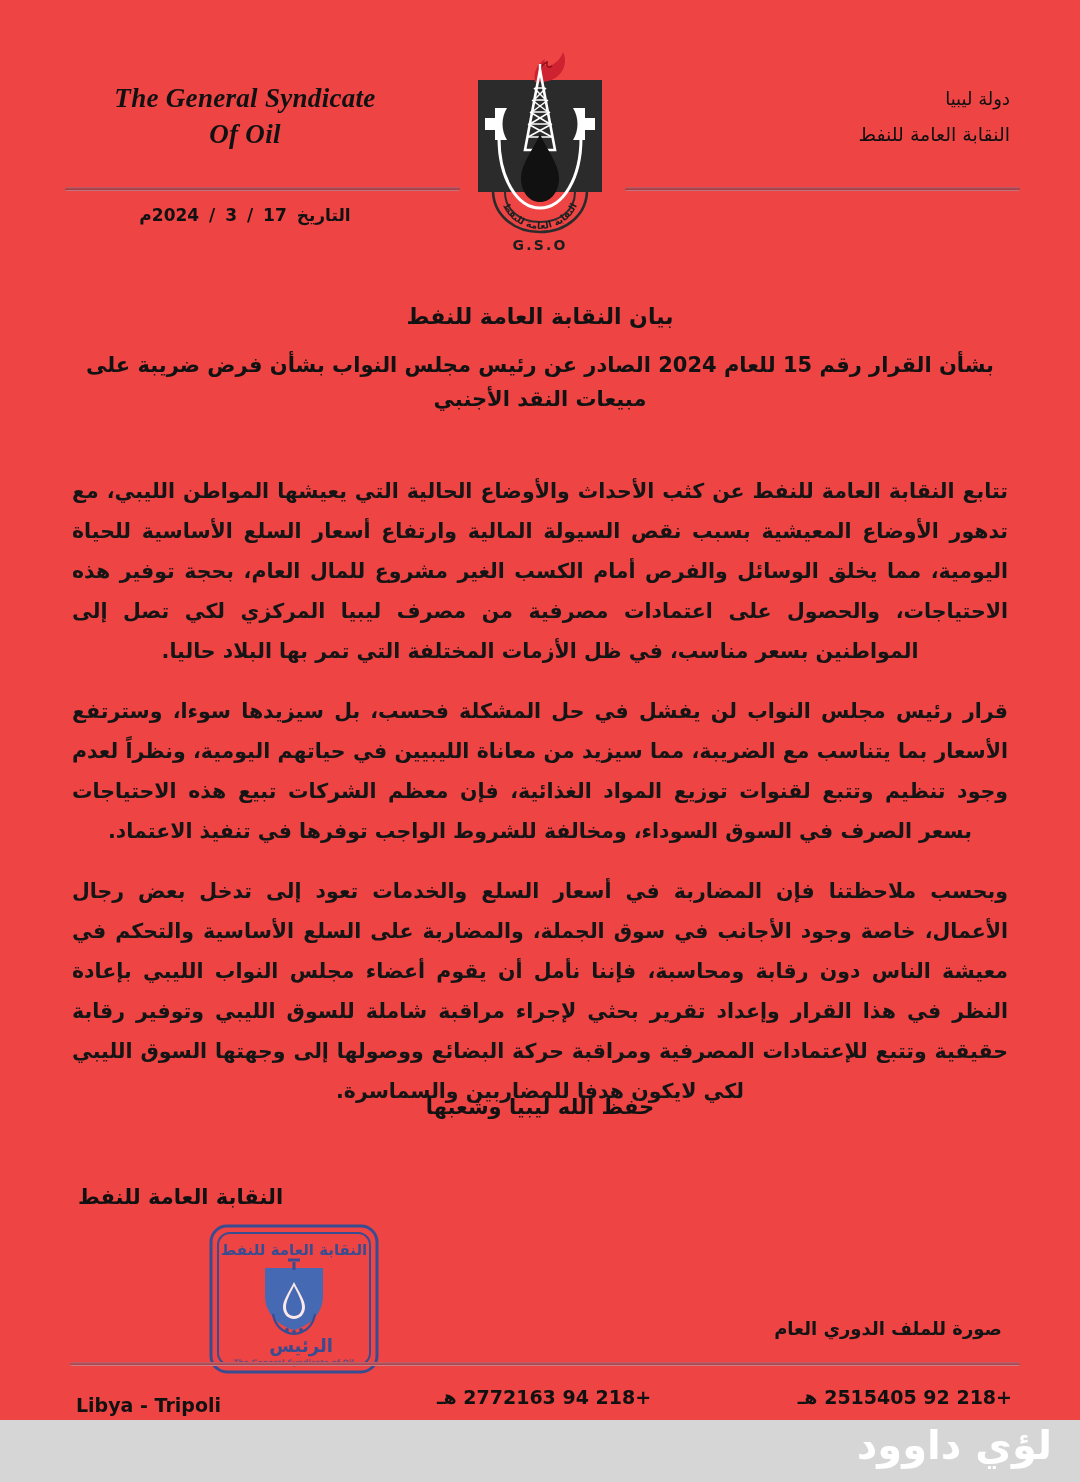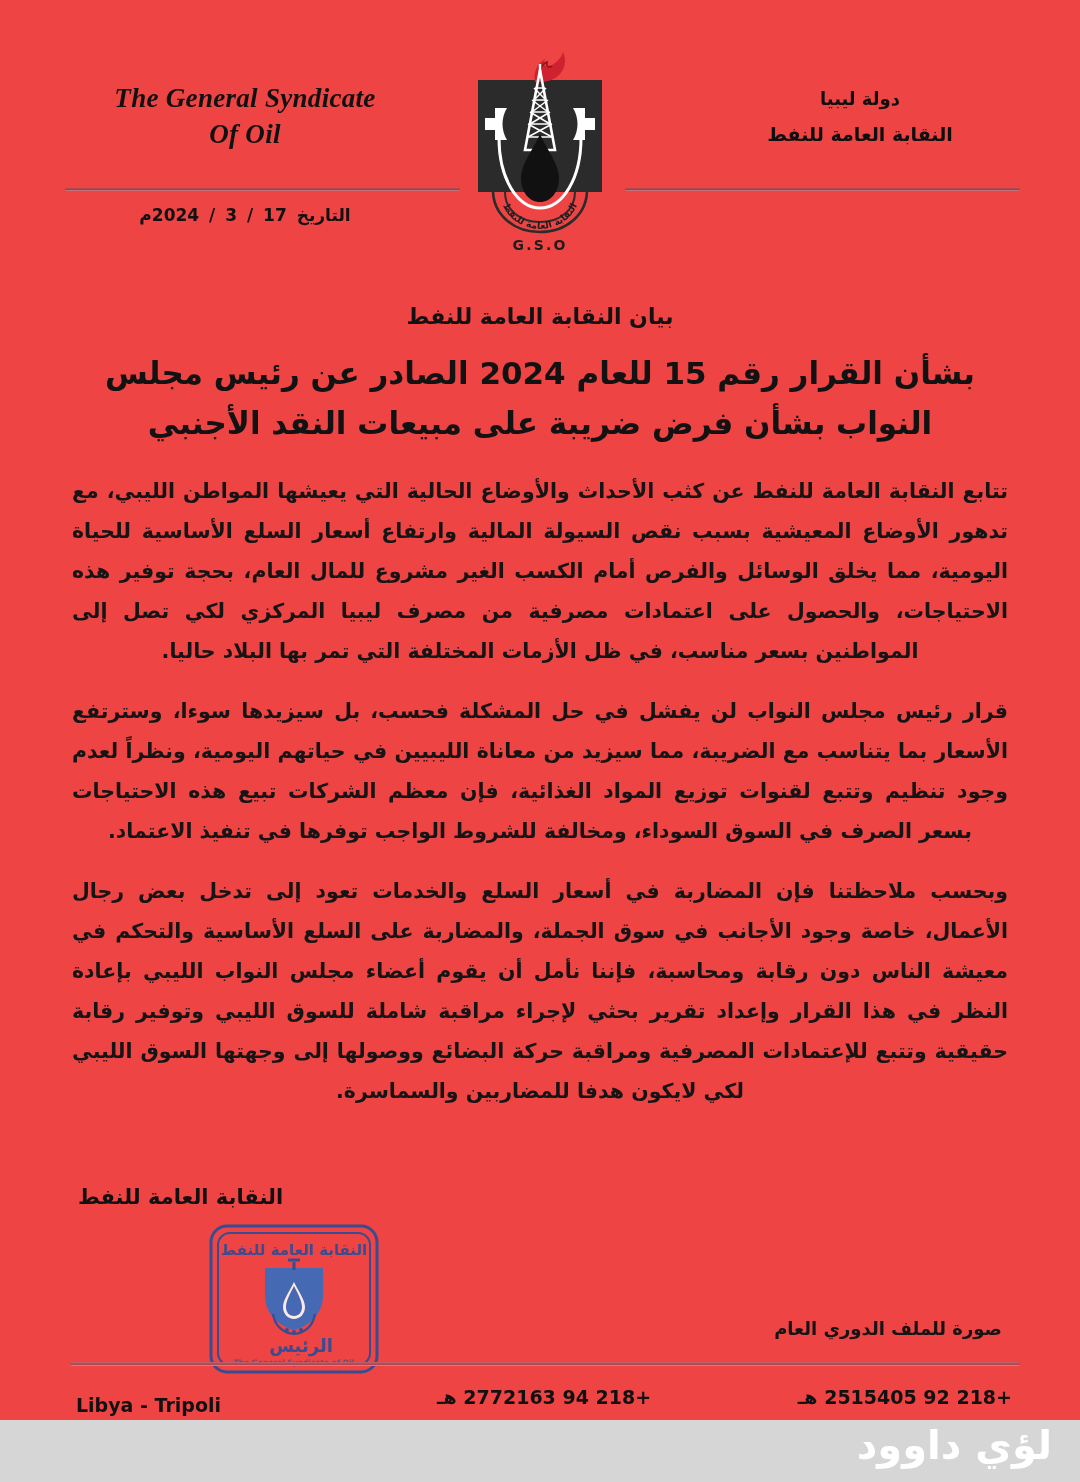--- a/index.html
+++ b/index.html
@@ -37,24 +37,24 @@
     line-height:1.35;
     color:#111;
     letter-spacing:0.3px;
   }
   .hdr-left .l2 { display:block; }
 
   .hdr-right {
     position:absolute;
     right:10px; top:22px;
     width:300px;
-    text-align:center;
-    direction:rtl;
-    font-family:"DejaVu Sans", sans-serif;
-    font-weight:700;
+    text-align:right;
+    direction:rtl;
+    font-family:"DejaVu Sans", sans-serif;
+    font-weight:400;
     color:#0f0f0f;
   }
   .hdr-right .r1 { font-size:18px; line-height:1.9; }
   .hdr-right .r2 { font-size:19px; line-height:1.9; }
 
   
   .logo {
     position:absolute;
     left:50%; top:-18px;
     transform:translateX(-50%);
@@ -96,21 +96,21 @@
     font-family:"DejaVu Sans", sans-serif;
     color:#121212;
   }
   .title-main {
     font-size:22px;
     font-weight:700;
     line-height:1.5;
     margin-bottom:16px;
   }
   .title-sub {
-    font-size:31px;
+    font-size:21px;
     font-weight:700;
     line-height:1.6;
     padding:0 10px;
   }
 
   
   .body-text {
     position:absolute;
     top:472px; left:72px; right:72px;
     direction:rtl;
@@ -290,20 +290,21 @@
     <div class="title-main">بيان النقابة العامة للنفط</div>
     <div class="title-sub">بشأن القرار رقم 15 للعام 2024 الصادر عن رئيس مجلس النواب بشأن فرض ضريبة على مبيعات النقد الأجنبي</div>
   </div>
 
   <div class="body-text">
     <p>تتابع النقابة العامة للنفط عن كثب الأحداث والأوضاع الحالية التي يعيشها المواطن الليبي، مع تدهور الأوضاع المعيشية بسبب نقص السيولة المالية وارتفاع أسعار السلع الأساسية للحياة اليومية، مما يخلق الوسائل والفرص أمام الكسب الغير مشروع للمال العام، بحجة توفير هذه الاحتياجات، والحصول على اعتمادات مصرفية من مصرف ليبيا المركزي لكي تصل إلى المواطنين بسعر مناسب، في ظل الأزمات المختلفة التي تمر بها البلاد حاليا.</p>
     <p>قرار رئيس مجلس النواب لن يفشل في حل المشكلة فحسب، بل سيزيدها سوءا، وسترتفع الأسعار بما يتناسب مع الضريبة، مما سيزيد من معاناة الليبيين في حياتهم اليومية، ونظراً لعدم وجود تنظيم وتتبع لقنوات توزيع المواد الغذائية، فإن معظم الشركات تبيع هذه الاحتياجات بسعر الصرف في السوق السوداء، ومخالفة للشروط الواجب توفرها في تنفيذ الاعتماد.</p>
     <p>وبحسب ملاحظتنا فإن المضاربة في أسعار السلع والخدمات تعود إلى تدخل بعض رجال الأعمال، خاصة وجود الأجانب في سوق الجملة، والمضاربة على السلع الأساسية والتحكم في معيشة الناس دون رقابة ومحاسبة، فإننا نأمل أن يقوم أعضاء مجلس النواب الليبي بإعادة النظر في هذا القرار وإعداد تقرير بحثي لإجراء مراقبة شاملة للسوق الليبي وتوفير رقابة حقيقية وتتبع للإعتمادات المصرفية ومراقبة حركة البضائع ووصولها إلى وجهتها السوق الليبي لكي لايكون هدفا للمضاربين والسماسرة.</p>
   </div>
 
+  <div class="closing">حفظ الله ليبيا وشعبها</div>
 
   <div class="sig-label">النقابة العامة للنفط</div>
 
   <div class="stamp">
     <svg viewBox="0 0 178 152" xmlns="http://www.w3.org/2000/svg">
       <g opacity="0.88">
         <rect x="6" y="4" width="166" height="146" rx="16" ry="16" fill="none" stroke="#1f4e9c" stroke-width="3"></rect>
         <rect x="13" y="11" width="152" height="132" rx="12" ry="12" fill="none" stroke="#1f4e9c" stroke-width="2"></rect>
         <text x="89" y="33" text-anchor="middle" font-family="DejaVu Sans, sans-serif" font-size="15" font-weight="700" fill="#1f4e9c" direction="rtl">النقابة العامة للنفط</text>
 

